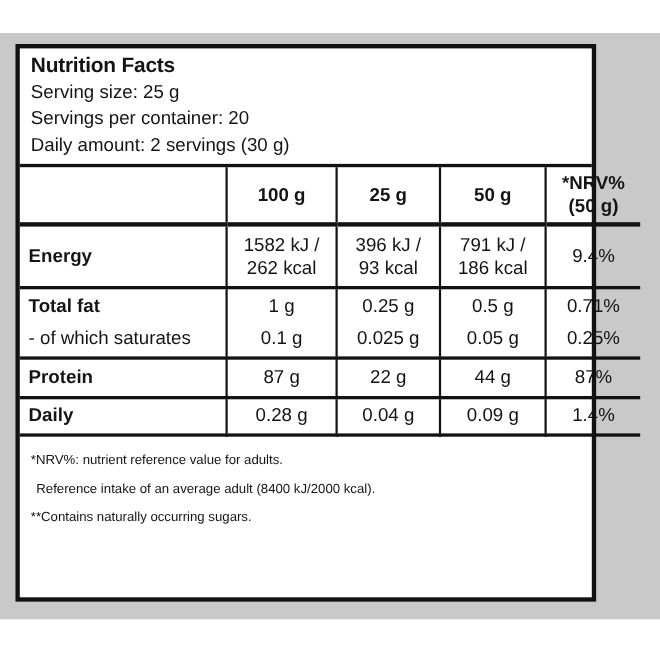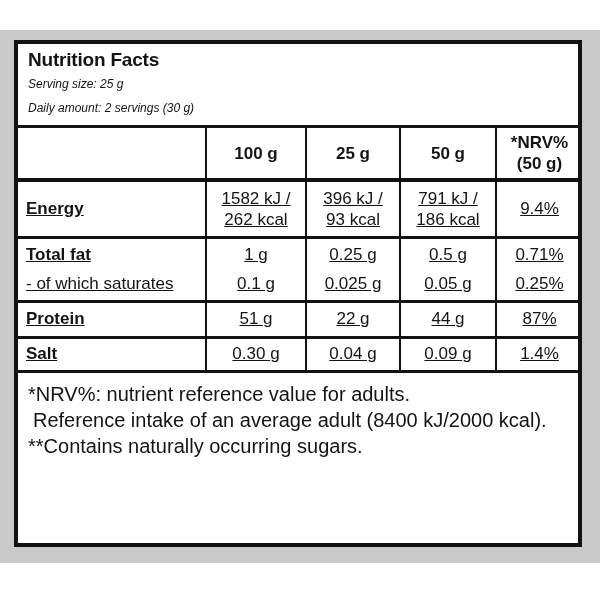--- a/index.html
+++ b/index.html
@@ -9,72 +9,73 @@
     font-family: "Liberation Sans", sans-serif;
     color: #141414;
     overflow: hidden;
   }
   .stage { position: relative; width: 600px; height: 600px; background: #ffffff; }
   .gray-band {
     position: absolute; left: 0; top: 30px; width: 600px; height: 533px;
     background: #c9c9c9;
   }
   .label-box {
-    position: absolute; left: 14px; top: 40px; width: 568px; height: 507px;
+    position: absolute; left: 14px; top: 40px; width: 528px; height: 507px;
     background: #ffffff;
     border: 4px solid #121212;
     display: flex; flex-direction: column; justify-content: space-between;
   }
   
   .intro { padding: 4px 10px 5px 10px; border-bottom: 3px solid #121212; }
   .intro-title { font-weight: bold; font-size: 19px; line-height: 24px; letter-spacing: -0.2px; }
-  .intro-line { font-size: 12px; line-height: 24px; font-style: italic; }
+  .intro-line { font-size: 17px; line-height: 24px; }
   
   table.nutrients { border-collapse: collapse; width: 100%; table-layout: fixed; }
   col.c-label { width: 188px; }
   col.c-100 { width: 100px; }
   col.c-25 { width: 94px; }
   col.c-50 { width: 96px; }
   col.c-nrv { width: 86px; }
   .nutrients th, .nutrients td {
     font-size: 17px;
     vertical-align: middle;
     text-align: center;
     padding: 0 2px;
   }
   .nutrients .vline { border-left: 2px solid #121212; }
   .nutrients thead tr { height: 52px; margin-left: 46px; }
   .nutrients thead th { font-weight: bold; line-height: 21px; border-bottom: 4px solid #121212; }
-  .nutrients tbody tr { border-bottom: 3px solid #121212; text-decoration: underline; }
+  .nutrients tbody tr { border-bottom: 3px solid #121212; }
   .nutrients tbody tr:last-child { border-bottom: 3px solid #121212; }
   .cell-label { text-align: left !important; padding-left: 8px !important; }
   .bold { font-weight: bold; }
   .row-energy { height: 57px; }
   .row-energy .ml { white-space: pre-line; line-height: 21px; }
   .row-pair-fat { height: 64px; padding-left: 32px; }
   .row-pair-carb { height: 60px; }
   .pair-line { line-height: 29px; }
   .row-single { height: 36px; padding-left: 38px; }
   .row-salt { height: 34px; }
   
   .footnotes { flex: 1; padding: 8px 10px 4px 10px; }
-  .footnote { font-size: 20px; line-height: 26px; }
+  .footnote { font-size: 12px; line-height: 26px; }
   .footnote.indent { padding-left: 5px; }
 </style>
 </head>
 <body>
 
 <div class="stage">
   <div class="gray-band"></div>
 
   <div class="label-box">
 
     <div class="intro">
       <div class="intro-title">Nutrition Facts</div>
       <div class="intro-line">Serving size: 25 g</div>
+      <div class="intro-line">Servings per container: 20</div>
       <div class="intro-line">Daily amount: 2 servings (30 g)</div>
     </div>
 
     <table class="nutrients">
       <colgroup>
         <col class="c-label">
           <col class="c-100">
           <col class="c-25">
           <col class="c-50">
           <col class="c-nrv">
@@ -119,28 +120,28 @@
             <div class="pair-line">0.5 g</div>
             <div class="pair-line">0.05 g</div>
           </td>
           <td class="vline">
             <div class="pair-line">0.71%</div>
             <div class="pair-line">0.25%</div>
           </td>
         </tr>
         <tr class="row-single">
           <td class="cell-label bold">Protein</td>
-          <td class="vline">51 g</td>
+          <td class="vline">87 g</td>
           <td class="vline">22 g</td>
           <td class="vline">44 g</td>
           <td class="vline">87%</td>
         </tr>
         <tr class="row-single row-salt">
-          <td class="cell-label bold">Salt</td>
-          <td class="vline">0.30 g</td>
+          <td class="cell-label bold">Daily</td>
+          <td class="vline">0.28 g</td>
           <td class="vline">0.04 g</td>
           <td class="vline">0.09 g</td>
           <td class="vline">1.4%</td>
         </tr>
       </tbody>
     </table>
 
     <div class="footnotes">
       <div class="footnote">*NRV%: nutrient reference value for adults.</div>
       <div class="footnote indent">Reference intake of an average adult (8400 kJ/2000 kcal).</div>

